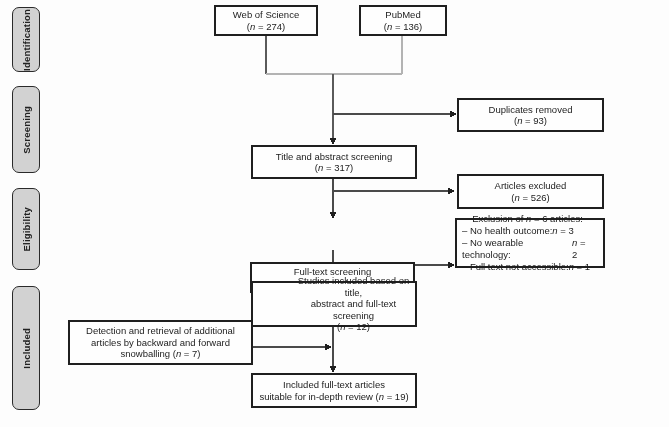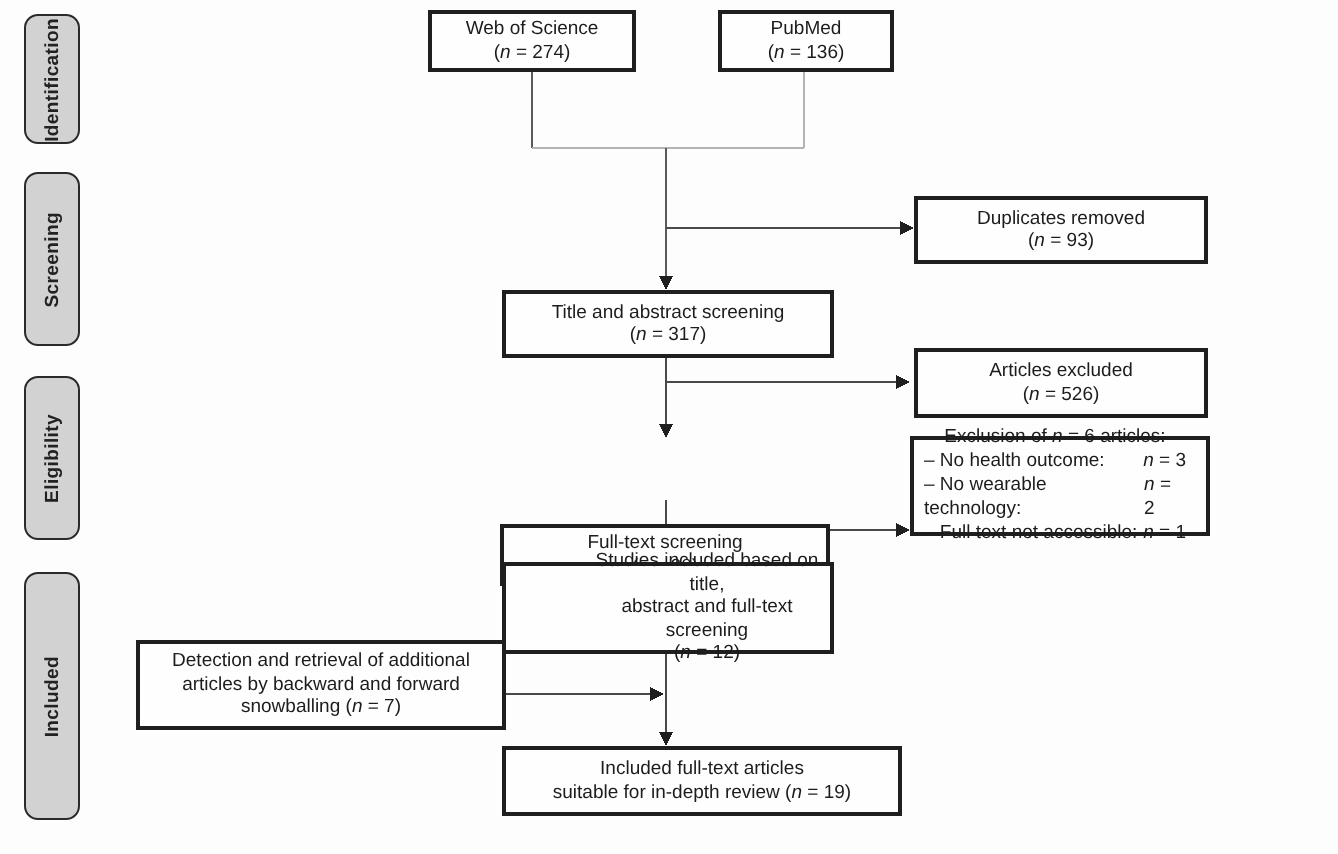--- a/index.html
+++ b/index.html
@@ -72,25 +72,25 @@
     left: 455px; top: 218px; width: 150px; height: 50px;
     align-items: stretch;
     justify-content: center;
     text-align: left;
     padding: 3px 10px 3px 5px;
     line-height: 12px;
   }
   #box-exclusion .ex-header { text-align: center; }
   #box-exclusion .ex-row {
     display: flex;
-    justify-content: space-between;
+    justify-content: flex-start;
   }
   #box-studies    { left: 251px; top: 281px; width: 166px; height: 46px; padding-left: 41px; }
   #box-snowballing{ left: 68px;  top: 320px; width: 185px; height: 45px; }
-  #box-included-final { left: 251px; top: 373px; width: 200px; height: 35px; }
+  #box-included-final { left: 251px; top: 373px; width: 166px; height: 35px; }
 </style>
 </head>
 <body>
 
 <div id="figure">
 
   <svg class="connectors" viewBox="0 0 669 427" shape-rendering="crispEdges">
 
     <line x1="266" y1="36" x2="266" y2="74" stroke="#5a5a5a" stroke-width="1.2"></line>
     <line x1="402" y1="36" x2="402" y2="74" stroke="#b3b3b3" stroke-width="1.2"></line>

